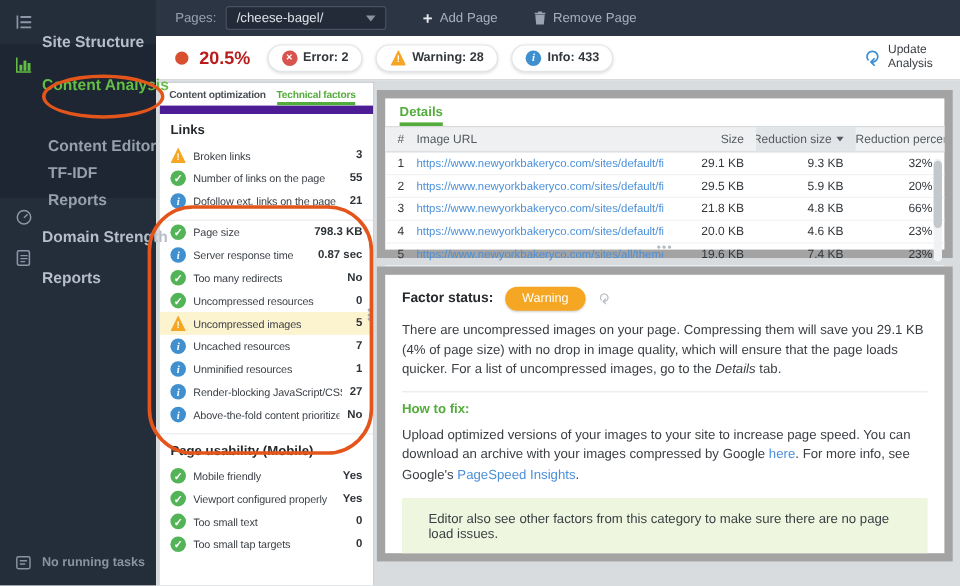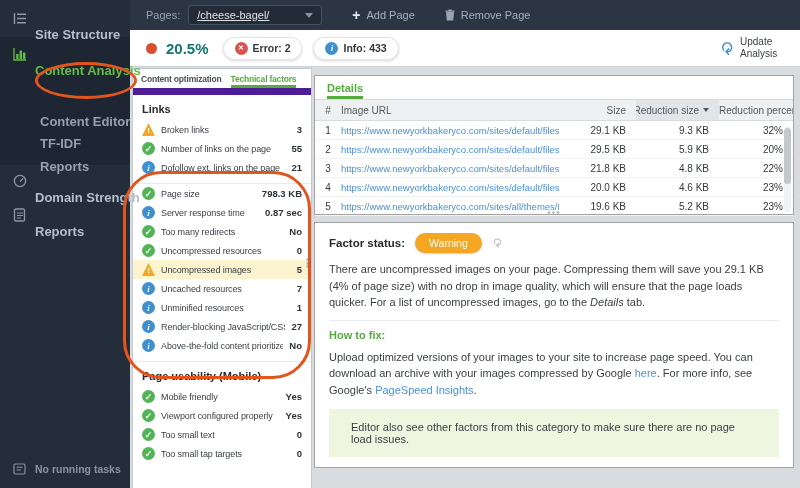--- a/index.html
+++ b/index.html
@@ -16,30 +16,30 @@
   .sb-item.sub .sb-lbl { color:#96a0ad; font-weight:bold; }
   .sb-item.sub.green .sb-lbl { color:#64bd45; }
   .sb-ico { width:15px; height:15px; flex:none; display:flex; align-items:center; justify-content:center; }
   .sb-footer { position:absolute; left:0; bottom:8px; width:130px; height:22px; display:flex; align-items:center; gap:8px; padding-left:12px; }
   .sb-footer .sb-lbl { font-size:10.5px; font-weight:bold; color:#8a93a0; }
 
   
   .topbar { position:absolute; left:130px; top:0; width:670px; height:30px; background:#2c3543; display:flex; align-items:center; padding:0 16px; gap:8px; }
   .tb-label { font-size:11px; color:#98a2af; }
   .tb-select { width:134px; height:20px; background:#222b37; border:1px solid #47515f; border-radius:3px; display:flex; align-items:center; justify-content:space-between; padding:0 8px; cursor:pointer; }
-  .tb-select .tb-val { font-size:11px; color:#dde2e8;text-decoration:underline; }
+  .tb-select .tb-val { font-size:11px; color:#dde2e8; }
   .tb-select .chev { width:0; height:0; border-left:4px solid transparent; border-right:4px solid transparent; border-top:5px solid #8a93a0; }
   .tb-btn { display:flex; align-items:center; gap:6px; margin-left:22px; cursor:pointer; }
   .tb-btn .plus { color:#e6eaef; font-size:14px; font-weight:bold; line-height:1; }
   .tb-btn .tb-btn-lbl { font-size:11px; color:#a7b0bc; }
 
   
   .statsbar { position:absolute; left:130px; top:30px; width:670px; height:37px; background:#ffffff; border-bottom:1px solid #ccd1d5; display:flex; align-items:center; padding:0 16px; z-index:1; }
   .dot { width:11px; height:11px; border-radius:50%; background:#d95030; margin-right:9px; }
-  .score { font-size:15px; font-weight:bold; color:#0f766e; margin-right:14px; }
+  .score { font-size:15px; font-weight:bold; color:#b91c1c; margin-right:14px; }
   .badge { display:flex; align-items:center; gap:5px; border:1px solid #e2e5e8; border-radius:13px; padding:4px 11px; box-shadow:0 1px 3px rgba(0,0,0,.15); margin-right:11px; background:#fff; cursor:pointer; }
   .badge .b-lbl { font-size:10.5px; font-weight:bold; color:#33383d; }
   .spacer { flex:1; }
   .update { display:flex; align-items:center; gap:7px; cursor:pointer; }
   .update .u-ico { font-size:17px; color:#3f8fd4; line-height:1; transform:rotate(90deg); }
   .update .u-lbl { font-size:10px; color:#3b4046; width:44px; line-height:1.25; }
 
   
   .ic { width:13px; height:13px; flex:none; border-radius:50%; display:flex; align-items:center; justify-content:center; color:#fff; font-weight:bold; }
   .ic.ok { background:#53b457; }
@@ -59,21 +59,21 @@
   .tab.active::after { content:""; position:absolute; left:0; right:0; bottom:0; height:3px; background:#54ac3c; }
   .sec { padding:0 9px; }
   .sec + .sec { border-top:1px solid #e8ebee; margin-top:6px; }
   .sec-title { font-size:11px; font-weight:bold; color:#26292d; margin:8px 0 5px; }
   .frow { display:flex; align-items:center; gap:6px; height:19px; cursor:pointer; }
   .frow .lbl { flex:1; font-size:9px; letter-spacing:-0.1px; color:#3a3f45; white-space:nowrap; overflow:hidden; }
   .frow .val { font-size:9.5px; font-weight:bold; color:#2e3338; white-space:nowrap; }
   .frow.hl { background:#fcf3cf; margin:0 -9px; padding:0 9px; }
 
   
-  .card { position:absolute; background:#fff; border:1px solid #a3a3a3; }
+  .card { position:absolute; background:#fff; border:7px solid #a3a3a3; }
   .card1 { left:314px; top:75px; width:480px; height:140px; }
   .card2 { left:314px; top:222px; width:480px; height:246px; padding:10px 14px; overflow:hidden; }
 
   .details-tab { display:inline-flex; margin:6px 0 0 12px; font-size:11px; font-weight:bold; color:#54ac3c; position:relative; padding-bottom:5px; cursor:pointer; }
   .details-tab::after { content:""; position:absolute; left:0; right:0; bottom:0; height:3px; background:#54ac3c; }
 
   .tgrid { display:grid; grid-template-columns:26px 1fr 77px 83px 74px; align-items:center; }
   .thead { background:#eef0f2; border-top:1px solid #d9dcdf; border-bottom:1px solid #d9dcdf; height:22px; }
   .th { font-size:10px; color:#55595e; white-space:nowrap; overflow:hidden; }
   .th.num, .td.num { text-align:center; }
@@ -194,20 +194,24 @@
 </div>
 
 <div class="statsbar">
   <span class="dot"></span>
   <span class="score">20.5%</span>
   <div class="badge">
     <span class="ic err"></span>
     <span class="b-lbl">Error: 2</span>
   </div>
   <div class="badge">
+    <span class="ic warn"></span>
+    <span class="b-lbl">Warning: 28</span>
+  </div>
+  <div class="badge">
     <span class="ic info"></span>
     <span class="b-lbl">Info: 433</span>
   </div>
   <div class="spacer"></div>
   <div class="update">
     <span class="u-ico">⟳</span>
     <span class="u-lbl">Update Analysis</span>
   </div>
 </div>
 
@@ -338,34 +342,34 @@
     <span class="td url">https://www.newyorkbakeryco.com/sites/default/files/i...</span>
     <span class="td r">29.5 KB</span>
     <span class="td r">5.9 KB</span>
     <span class="td r">20%</span>
   </div>
   <div class="tgrid trow">
     <span class="td num">3</span>
     <span class="td url">https://www.newyorkbakeryco.com/sites/default/files/i...</span>
     <span class="td r">21.8 KB</span>
     <span class="td r">4.8 KB</span>
-    <span class="td r">22%</span>
+    <span class="td r">66%</span>
   </div>
   <div class="tgrid trow">
     <span class="td num">4</span>
     <span class="td url">https://www.newyorkbakeryco.com/sites/default/files/i...</span>
     <span class="td r">20.0 KB</span>
     <span class="td r">4.6 KB</span>
     <span class="td r">23%</span>
   </div>
   <div class="tgrid trow">
     <span class="td num">5</span>
     <span class="td url">https://www.newyorkbakeryco.com/sites/all/themes/N...</span>
     <span class="td r">19.6 KB</span>
-    <span class="td r">5.2 KB</span>
+    <span class="td r">7.4 KB</span>
     <span class="td r">23%</span>
   </div>
 
   <div class="vscroll">
       <span class="thumb"></span>
     </div>
   <div class="hdots">•••</div>
 </div>
 
 <div class="card card2">

